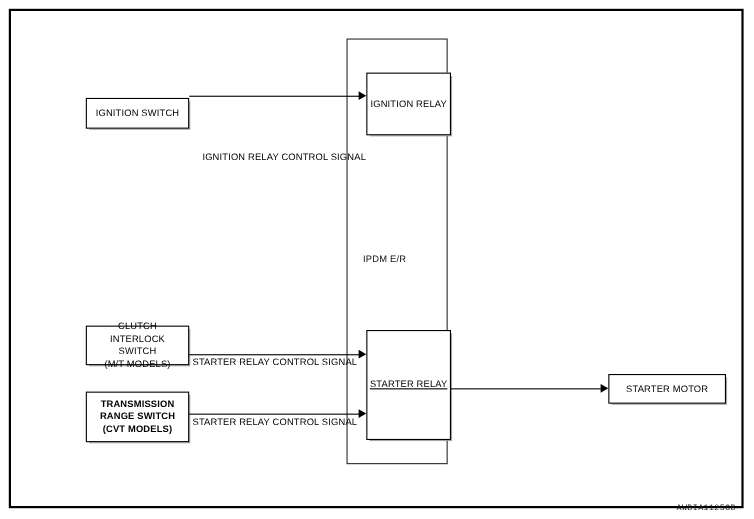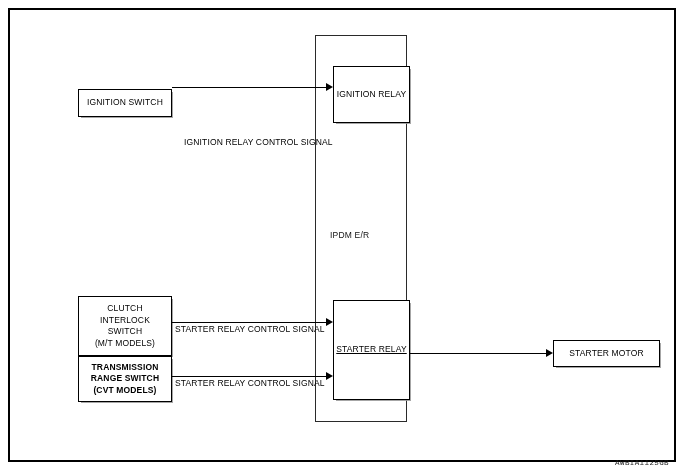--- a/index.html
+++ b/index.html
@@ -62,21 +62,21 @@
   }
   .block .block-text {
     font-size: 8.5px;
     line-height: 11.5px;
     color: #000000;
     text-align: center;
     letter-spacing: 0.15px;
     white-space: pre-line;
   }
   #block-ignition-switch  { left: 78px;  top: 73px;  width: 94px; height: 28px; margin-top: 16px; }
-  #block-clutch-switch    { left: 78px;  top: 296px; width: 94px; height: 60px; align-items: center; }
+  #block-clutch-switch    { left: 78px;  top: 296px; width: 94px; height: 36px; align-items: center; }
   #block-transmission-sw  { left: 78px;  top: 356px; width: 94px; height: 46px; font-weight: bold; }
   #block-ignition-relay   { left: 333px; top: 66px;  width: 77px; height: 57px; }
   #block-starter-relay    { left: 333px; top: 300px; width: 77px; height: 100px; text-decoration: underline; }
   #block-starter-motor    { left: 553px; top: 340px; width: 107px; height: 27px; }
 
   
   .line-h {
     position: absolute;
     height: 0;
     border-top: 1px solid #000000;

